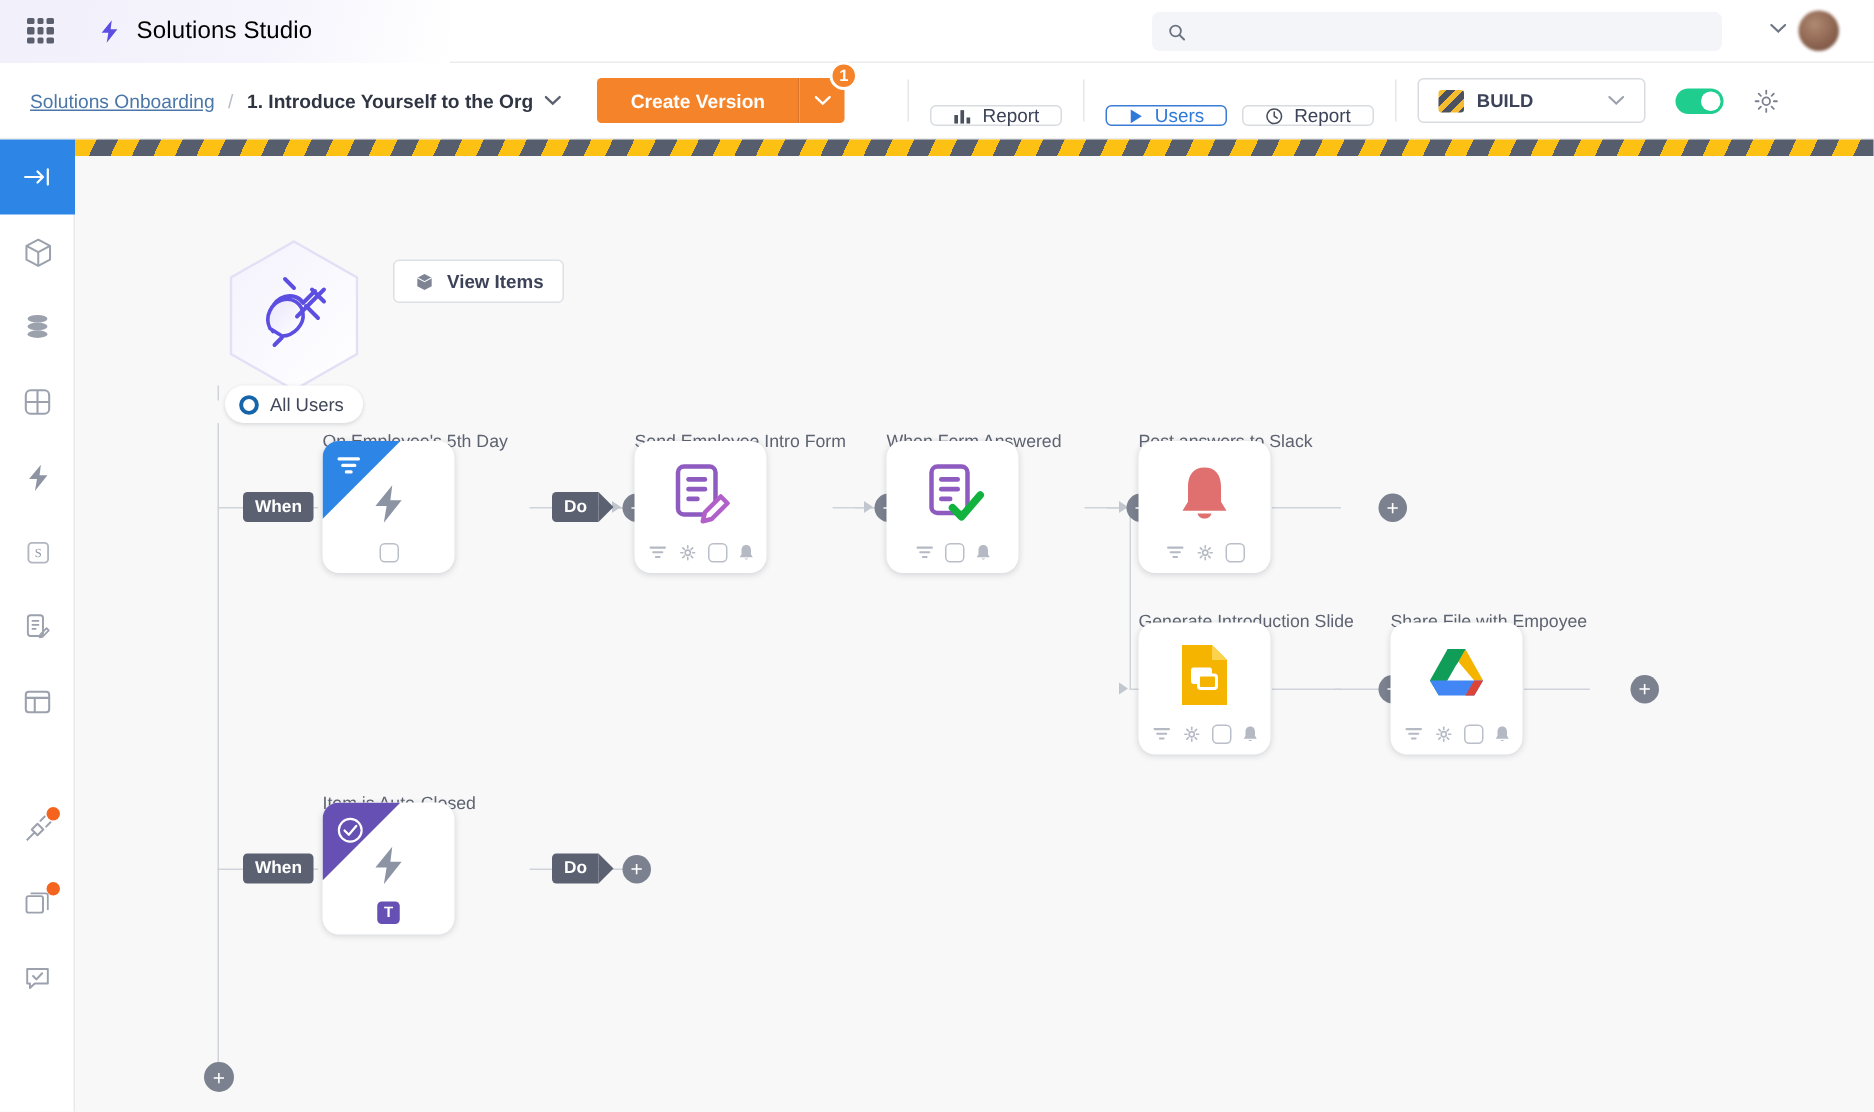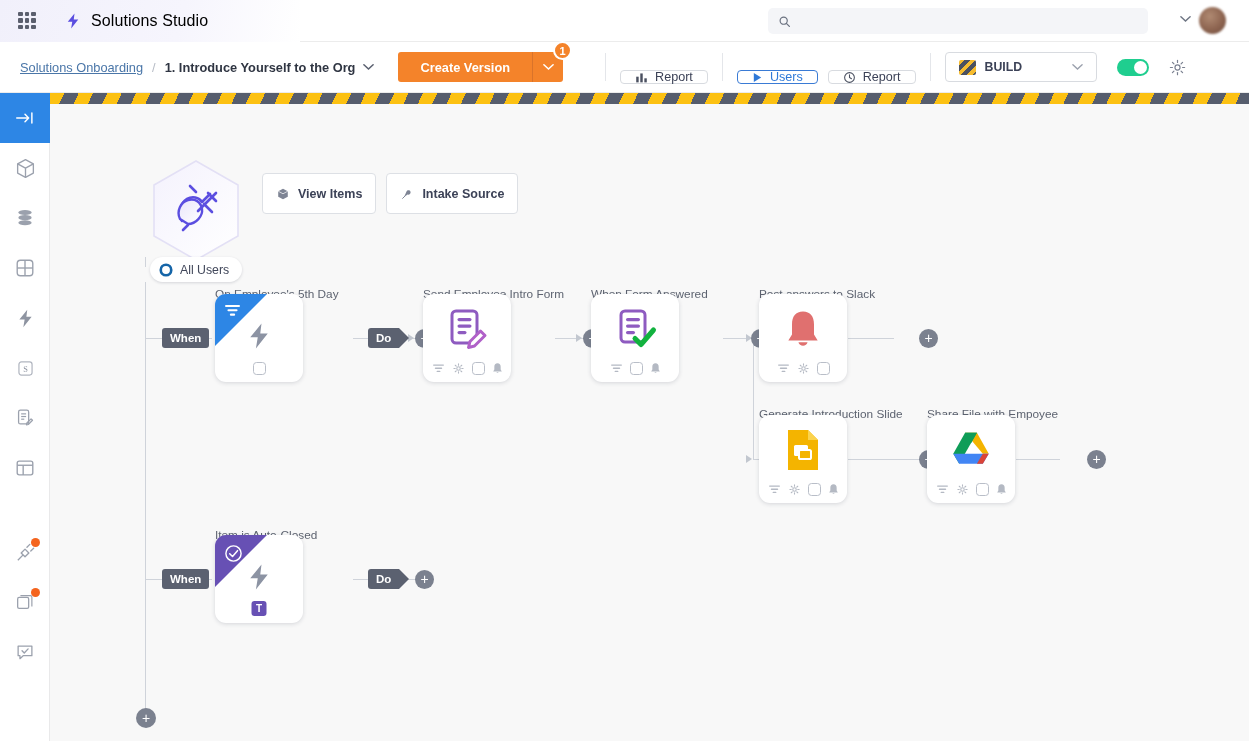--- a/index.html
+++ b/index.html
@@ -90,21 +90,21 @@
   .hexwrap{ position:absolute; left:100px; top:55px; width:92px; height:103px;}
   .hexwrap .hex{ width:92px; height:103px; }
   .pill-users{ position:absolute; left:100px; top:153px; height:25px; background:#fff;
     border-radius:13px; display:flex; align-items:center; gap:7px; padding:0 13px 0 9px;
     box-shadow:0 1px 3px rgba(30,40,60,.16); font-size:12.3px; color:#41475a; cursor:pointer;}
 
   .hdr{ position:absolute; left:212px; top:55px; }
   .hdr-title{ font-size:16.5px; color:#2f3542; }
   .hdr-sub{ font-size:12.6px; color:#5c6372; margin-top:8px;}
   .hdr-btns{ display:flex; gap:10px; margin-top:14px; }
-  .hdr-btn{ height:41px; border:1px solid #dde0e5; background:#fff; border-radius:4px;
+  .hdr-btn{ height:29px; border:1px solid #dde0e5; background:#fff; border-radius:4px;
     display:flex; align-items:center; gap:8px; padding:0 13px; font-size:12.5px; color:#3c4257;
     cursor:pointer; font-weight:bold; white-space:nowrap;}
 
   
   .node{ position:absolute; width:88px; height:88px; background:#fff; border-radius:11px;
     box-shadow:0 1px 4px rgba(40,50,70,.17); overflow:hidden; cursor:pointer;}
   .node-label{ position:absolute; font-size:11.8px; color:#5d6370; white-space:nowrap;}
   .corner-blue, .corner-purple{
     position:absolute; left:0; top:0; width:0; height:0;
     border-top:52px solid #2d86e5; border-right:52px solid transparent;}
@@ -373,27 +373,20 @@
 
       <div class="hdr-btn">
         <svg width="14" height="14" viewBox="0 0 24 24">
           <path d="M12 2.8 L20.2 7.2 V16.8 L12 21.2 L3.8 16.8 V7.2 Z" fill="#7e8494"></path>
           <path d="M3.8 7.2 L12 11.6 L20.2 7.2" fill="none" stroke="#fff" stroke-width="1.2"></path>
         </svg>
         <span>View Items</span>
       </div>
 
 
-      <div class="hdr-btn">
-        <svg width="14" height="14" viewBox="0 0 24 24">
-          <path d="M7 17 L11 8 C12.5 4.5 17 5 18 8 C19 11 16 14 13 13 Z" fill="#7e8494"></path>
-          <line x1="8" y1="16" x2="4.5" y2="19.5" stroke="#7e8494" stroke-width="1.7" stroke-linecap="round"></line>
-        </svg>
-        <span>Intake Source</span>
-      </div>
     </div>
   </div>
 
   <div class="vline" style="left:95px; top:153px; height:10px;"></div>
   <div class="vline" style="left:95px; top:178px; height:430px;"></div>
 
   <div class="hline" style="left:95px; top:234px; width:67px;"></div>
   <div class="hline" style="left:198px; top:234px; width:18px;"></div>
   <div class="arrow" style="left:203px; top:230px;"></div>
   <div class="hline" style="left:303px; top:234px; width:20px;"></div>

